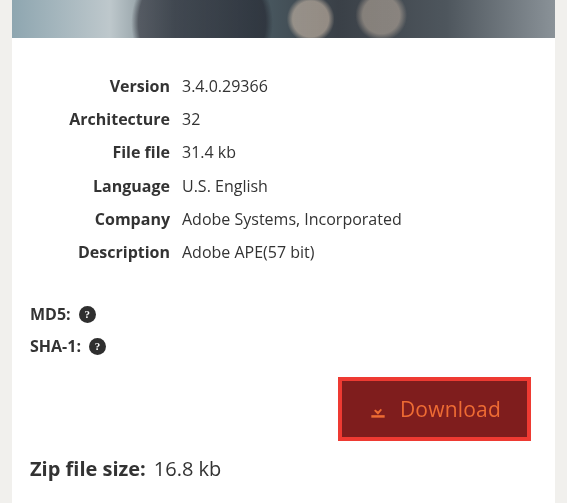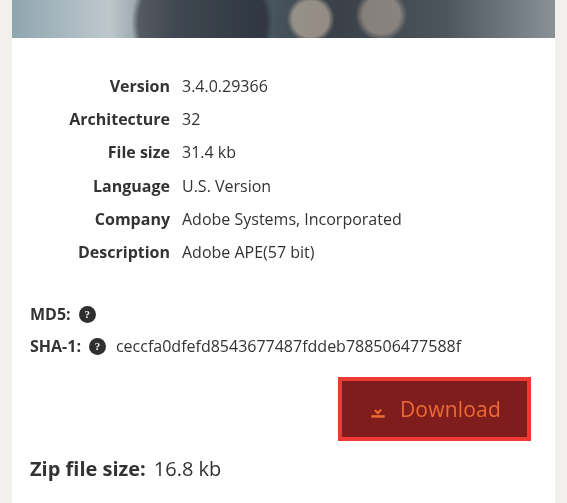--- a/index.html
+++ b/index.html
@@ -84,26 +84,26 @@
       <tbody>
           <tr>
         <td class="k">Version</td>
         <td class="v">3.4.0.29366</td>
       </tr>
       <tr>
         <td class="k">Architecture</td>
         <td class="v">32</td>
       </tr>
       <tr>
-        <td class="k">File size</td>
+        <td class="k">File file</td>
         <td class="v">31.4 kb</td>
       </tr>
       <tr>
         <td class="k">Language</td>
-        <td class="v">U.S. Version</td>
+        <td class="v">U.S. English</td>
       </tr>
       <tr>
         <td class="k">Company</td>
         <td class="v">Adobe Systems, Incorporated</td>
       </tr>
       <tr>
         <td class="k">Description</td>
         <td class="v">Adobe APE(57 bit)</td>
       </tr>
     </tbody>
@@ -111,21 +111,20 @@
   </div>
 
   <div class="hash-block">
     <div class="hash-row">
       <span class="hash-label">MD5:</span>
       <span class="qicon">?</span>
     </div>
     <div class="hash-row">
       <span class="hash-label">SHA-1:</span>
       <span class="qicon">?</span>
-      <span class="hash-val">ceccfa0dfefd8543677487fddeb788506477588f</span>
     </div>
   </div>
 
   <div class="dl-area">
     <a class="dl-btn">
       <span class="dl-icon">
         <svg viewBox="0 0 24 24" width="20" height="20" fill="#ee6b33" aria-hidden="true">
           <path d="M12 3v9.6l3.3-3.3 1.4 1.4L12 16.4l-4.7-4.7 1.4-1.4L12 12.6V3h0z"></path>
           <path d="M4 17h16v3H4z"></path>
         </svg>

